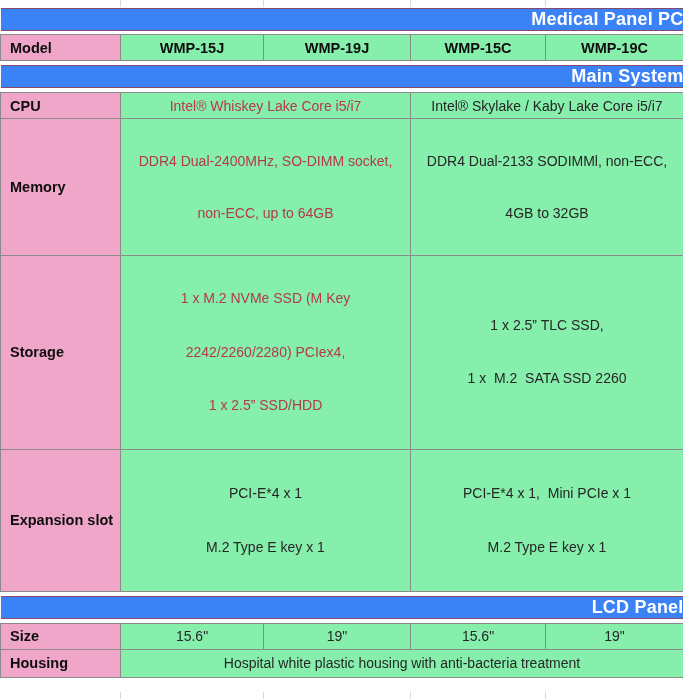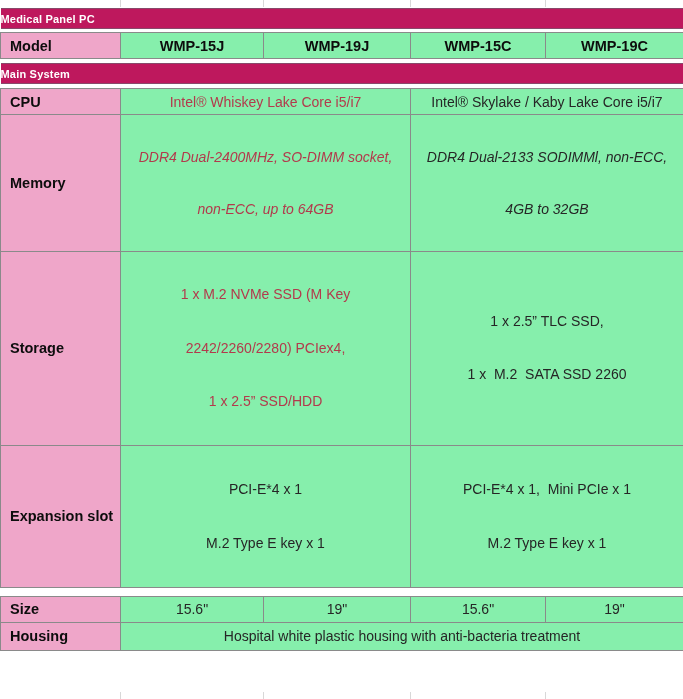--- a/index.html
+++ b/index.html
@@ -28,28 +28,28 @@
   
   .val {
     border:1px solid #8a8a8a; background:#86efac;
     text-align:center; white-space:pre-wrap;
   }
   .bold { font-weight:bold; color:#0d0d0d; font-size:14.5px; }
   .red  { color:#b23a4c; }
 
   
   .band td {
-    background:#be185d; color:#ffffff; font-weight:bold;
-    text-align:left; font-size:11px; letter-spacing:0.2px;
+    background:#3b82f6; color:#ffffff; font-weight:bold;
+    text-align:right; font-size:18px; letter-spacing:0.2px;
     border-top:1px solid #88496a; border-bottom:1px solid #88496a;
   }
   
   .gap td { border:none; background:#ffffff; height:3px; line-height:3px; font-size:1px; }
 
-  .lines-20 div { line-height:20px;font-style:italic; }
+  .lines-20 div { line-height:20px; }
   .lines-21 div { line-height:21.5px; }
   .lines-22 div { line-height:22.5px; }
 </style>
 </head>
 <body>
 
 <div class="page">
 
   <div class="tick top" style="left:120px"></div>
   <div class="tick top" style="left:263px"></div>
@@ -138,20 +138,23 @@
       <td class="val lines-22" colspan="2">
         <div>PCI-E*4 x 1,  Mini PCIe x 1</div>
         <div>M.2 Type E key x 1</div>
       </td>
     </tr>
 
     <tr class="gap">
           <td colspan="5" style="height:4px"></td>
         </tr>
 
+    <tr class="band" style="height:20px">
+      <td colspan="5">LCD Panel</td>
+    </tr>
 
     <tr class="gap">
           <td colspan="5" style="height:4px"></td>
         </tr>
 
     <tr style="height:26px">
       <td class="lbl">Size</td>
       <td class="val">15.6"</td>
       <td class="val">19"</td>
       <td class="val">15.6"</td>

